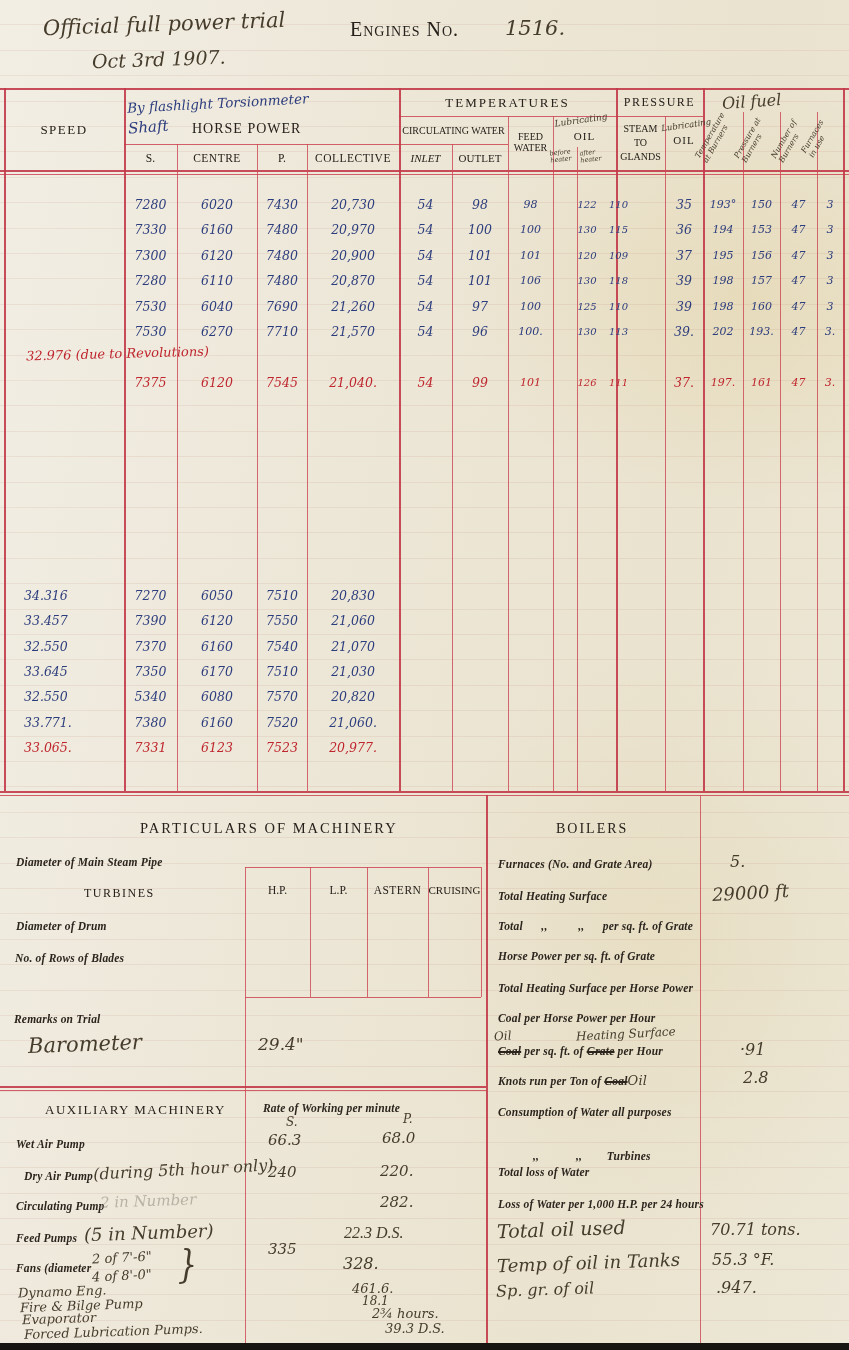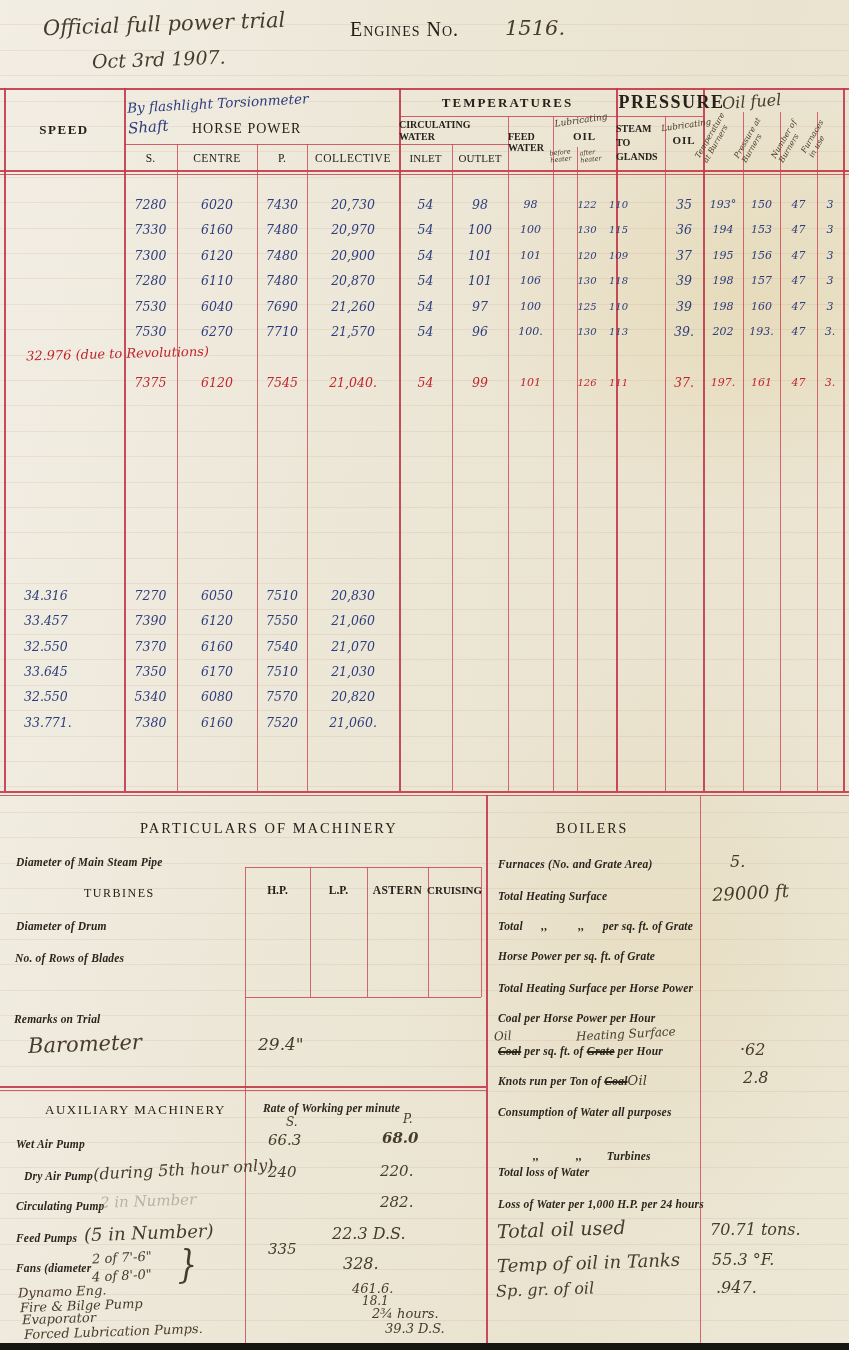--- a/index.html
+++ b/index.html
@@ -19,26 +19,26 @@
   .dk{color:#463c2c;}
   .gy{color:#8d867a;opacity:.55;}
   .hl{position:absolute;height:1px;background:rgba(205,69,83,.85);}
   .hl2{position:absolute;height:2px;background:rgba(194,58,73,.9);}
   .vl{position:absolute;width:1px;background:rgba(205,69,83,.8);}
   .vl2{position:absolute;width:2px;background:rgba(194,58,73,.9);}
   .trow{position:absolute;left:0;width:849px;height:25px;}
   .cell{position:absolute;top:0;height:100%;display:flex;align-items:center;justify-content:center;}
   .cSp{left:6px;width:112px;justify-content:flex-start;padding-left:18px;}
   .cS{left:124px;width:53px;} .cC{left:177px;width:80px;} .cP{left:257px;width:50px;}
-  .cL{left:307px;width:92px;} .cI{left:399px;width:53px;} .cO{left:452px;width:56px;}
+  .cL{left:307px;width:92px;} .cI{left:399px;width:53px;font-style:italic;} .cO{left:452px;width:56px;}
   .cF{left:508px;width:45px;} .cB{left:553px;width:24px;} .cA{left:577px;width:39px;}
   .cQ{left:665px;width:38px;} .c1{left:703px;width:40px;} .c2{left:743px;width:37px;}
   .c3{left:780px;width:37px;} .c4{left:817px;width:26px;}
   .f12{font-size:12.5px;} .f11{font-size:11px;} .f10{font-size:10px;margin-left:22px;}
-  .hdr{display:flex;align-items:center;justify-content:center;text-align:left;font-weight:bold;}
+  .hdr{display:flex;align-items:center;justify-content:center;text-align:center;}
   .lbl{position:absolute;font-family:"Liberation Serif",serif;font-weight:bold;font-style:italic;
        font-size:11.5px;color:#2b251e;letter-spacing:.2px;}
   .pre{white-space:pre;}
   .rot{position:absolute;width:56px;height:46px;transform:rotate(-60deg);font-size:7.8px;
        line-height:1.15;text-align:left;}
   .strike{text-decoration:line-through;text-decoration-thickness:1.5px;}
   .botbar{position:absolute;left:0;top:1343px;width:849px;height:7px;background:#171512;}
 </style>
 </head>
 <body>
@@ -76,21 +76,21 @@
     <div class="vl" style="left:780px;top:112px;height:679px;"></div>
     <div class="vl" style="left:817px;top:112px;height:679px;"></div>
     <div class="vl2" style="left:843px;top:88px;height:703px;"></div>
   </div>
 
   <div class="ab pr hdr" style="left:4px;top:89px;width:120px;height:82px;font-size:13px;letter-spacing:1.5px;">SPEED</div>
   <div class="ab hw bl" style="left:127px;top:95px;font-size:13.5px;transform:rotate(-3deg);white-space:nowrap;">By flashlight Torsionmeter</div>
   <div class="ab hw bl" style="left:128px;top:118px;font-size:15px;transform:rotate(-4deg);">Shaft</div>
   <div class="ab pr" style="left:192px;top:121px;font-size:14px;letter-spacing:1px;">HORSE POWER</div>
   <div class="ab pr hdr" style="left:399px;top:89px;width:217px;height:27px;font-size:13px;letter-spacing:2px;">TEMPERATURES</div>
-  <div class="ab pr hdr" style="left:616px;top:89px;width:87px;height:27px;font-size:18px;letter-spacing:1.5px;margin-left:12px;">PRESSURE</div>
+  <div class="ab pr hdr" style="left:616px;top:89px;width:87px;height:27px;font-size:12px;letter-spacing:1.5px;">PRESSURE</div>
   <div class="ab hw dk" style="left:722px;top:92px;font-size:16px;transform:rotate(-4deg);">Oil fuel</div>
   <div class="ab pr hdr" style="left:399px;top:118px;width:109px;height:26px;font-size:10px;line-height:12px;">CIRCULATING WATER</div>
   <div class="ab pr hdr" style="left:508px;top:122px;width:45px;height:40px;font-size:10px;line-height:11px;">FEED WATER</div>
   <div class="ab hw dk" style="left:549px;top:115px;width:64px;font-size:9px;transform:rotate(-8deg);text-align:center;">Lubricating</div>
   <div class="ab pr hdr" style="left:553px;top:129px;width:63px;height:14px;font-size:11px;letter-spacing:1px;">OIL</div>
   <div class="ab hw dk" style="left:550px;top:149px;width:28px;font-size:6.4px;line-height:1.15;transform:rotate(-6deg);">before heater</div>
   <div class="ab hw dk" style="left:580px;top:149px;width:28px;font-size:6.4px;line-height:1.15;transform:rotate(-6deg);">after heater</div>
   <div class="ab pr hdr" style="left:616px;top:119px;width:49px;height:48px;font-size:10px;line-height:14px;">STEAM TO GLANDS</div>
   <div class="ab hw dk" style="left:661px;top:120px;width:48px;font-size:8.5px;transform:rotate(-8deg);text-align:center;">Lubricating</div>
   <div class="ab pr hdr" style="left:665px;top:133px;width:38px;height:14px;font-size:11px;letter-spacing:1px;">OIL</div>
@@ -258,20 +258,27 @@
       <span class="cell cP f12">7570</span>
       <span class="cell cL f12">20,820</span>
   </div>
   <div class="trow hw bl" style="top:710px;">
     <span class="cell cSp f12">33.771.</span>
       <span class="cell cS f12">7380</span>
       <span class="cell cC f12">6160</span>
       <span class="cell cP f12">7520</span>
       <span class="cell cL f12">21,060.</span>
   </div>
+  <div class="trow hw rd" style="top:735px;">
+    <span class="cell cSp f12">33.065.</span>
+      <span class="cell cS f12">7331</span>
+      <span class="cell cC f12">6123</span>
+      <span class="cell cP f12">7523</span>
+      <span class="cell cL f12">20,977.</span>
+  </div>
 
   <div>
     <div class="vl2" style="left:486px;top:795px;height:550px;"></div>
     <div class="vl" style="left:700px;top:795px;height:550px;"></div>
     <div class="vl" style="left:245px;top:867px;height:478px;"></div>
     <div class="hl" style="left:245px;top:867px;width:236px;"></div>
     <div class="vl" style="left:310px;top:867px;height:130px;"></div>
     <div class="vl" style="left:367px;top:867px;height:130px;"></div>
     <div class="vl" style="left:428px;top:867px;height:130px;"></div>
     <div class="vl" style="left:481px;top:867px;height:130px;"></div>
@@ -298,56 +305,56 @@
   <div class="ab hw dk" style="left:730px;top:852px;font-size:16px;">5.</div>
   <div class="lbl" style="left:498px;top:890px;">Total Heating Surface</div>
   <div class="ab hw dk" style="left:712px;top:882px;font-size:18px;transform:rotate(-3deg);">29000 ft</div>
   <div class="lbl pre" style="left:498px;top:920px;">Total      ,,          ,,      per sq. ft. of Grate</div>
   <div class="lbl" style="left:498px;top:950px;">Horse Power per sq. ft. of Grate</div>
   <div class="lbl" style="left:498px;top:982px;">Total Heating Surface per Horse Power</div>
   <div class="lbl" style="left:498px;top:1012px;">Coal per Horse Power per Hour</div>
   <div class="ab hw dk" style="left:494px;top:1029px;font-size:12px;transform:rotate(-4deg);">Oil</div>
   <div class="ab hw dk" style="left:576px;top:1027px;font-size:12px;transform:rotate(-3deg);">Heating Surface</div>
   <div class="lbl" style="left:498px;top:1045px;"><span class="strike">Coal</span><span class="pre"> per sq. ft. of </span><span class="strike">Grate</span><span class="pre"> per Hour</span></div>
-  <div class="ab hw dk" style="left:740px;top:1040px;font-size:16px;">·62</div>
+  <div class="ab hw dk" style="left:740px;top:1040px;font-size:16px;">·91</div>
   <div class="lbl" style="left:498px;top:1073px;"><span class="pre">Knots run per Ton of </span><span class="strike">Coal</span><span class="hw dk" style="font-size:13px;font-weight:normal;">Oil</span></div>
   <div class="ab hw dk" style="left:743px;top:1068px;font-size:16px;">2.8</div>
   <div class="lbl" style="left:498px;top:1106px;">Consumption of Water all purposes</div>
   <div class="lbl pre" style="left:533px;top:1150px;">,,            ,,        Turbines</div>
   <div class="lbl" style="left:498px;top:1166px;">Total loss of Water</div>
   <div class="lbl" style="left:498px;top:1198px;">Loss of Water per 1,000 H.P. per 24 hours</div>
   <div class="ab hw dk" style="left:497px;top:1218px;font-size:19px;transform:rotate(-2deg);">Total oil used</div>
   <div class="ab hw dk" style="left:710px;top:1220px;font-size:16px;">70.71 tons.</div>
   <div class="ab hw dk" style="left:497px;top:1252px;font-size:18px;transform:rotate(-2deg);">Temp of oil in Tanks</div>
   <div class="ab hw dk" style="left:712px;top:1250px;font-size:16px;">55.3 °F.</div>
   <div class="ab hw dk" style="left:496px;top:1280px;font-size:16px;transform:rotate(-2deg);">Sp. gr. of oil</div>
   <div class="ab hw dk" style="left:716px;top:1278px;font-size:16px;">.947.</div>
 
   <div class="ab pr" style="left:45px;top:1102px;font-size:13px;letter-spacing:1.5px;">AUXILIARY MACHINERY</div>
   <div class="lbl" style="left:263px;top:1102px;">Rate of Working per minute</div>
   <div class="ab hw dk" style="left:286px;top:1115px;font-size:12px;">S.</div>
   <div class="ab hw dk" style="left:403px;top:1112px;font-size:12px;">P.</div>
 
   <div class="lbl" style="left:16px;top:1138px;">Wet Air Pump</div>
   <div class="ab hw dk" style="left:268px;top:1131px;font-size:15px;">66.3</div>
-  <div class="ab hw dk" style="left:382px;top:1129px;font-size:15px;font-weight:bold;">68.0</div>
+  <div class="ab hw dk" style="left:382px;top:1129px;font-size:15px;">68.0</div>
 
   <div class="lbl" style="left:24px;top:1170px;">Dry Air Pump</div>
   <div class="ab hw dk" style="left:93px;top:1160px;font-size:16px;transform:rotate(-3deg);">(during 5th hour only)</div>
   <div class="ab hw dk" style="left:268px;top:1163px;font-size:15px;">240</div>
   <div class="ab hw dk" style="left:380px;top:1162px;font-size:15px;">220.</div>
 
   <div class="lbl" style="left:16px;top:1200px;">Circulating Pump</div>
   <div class="ab hw gy" style="left:100px;top:1192px;font-size:15px;transform:rotate(-2deg);">2 in Number</div>
   <div class="ab hw dk" style="left:268px;top:1192px;font-size:15px;margin-top:48px;">335</div>
   <div class="ab hw dk" style="left:380px;top:1193px;font-size:15px;">282.</div>
 
   <div class="lbl" style="left:16px;top:1232px;">Feed Pumps</div>
   <div class="ab hw dk" style="left:84px;top:1222px;font-size:18px;transform:rotate(-2deg);">(5 in Number)</div>
-  <div class="ab hw dk" style="left:332px;top:1224px;font-size:16px;">22.3 D.S.</div>
+  <div class="ab hw dk" style="left:344px;top:1224px;font-size:16px;font-family:Liberation Serif, serif;">22.3 D.S.</div>
 
   <div class="lbl" style="left:16px;top:1262px;">Fans (diameter</div>
   <div class="ab hw dk" style="left:92px;top:1250px;font-size:13px;transform:rotate(-3deg);">2 of 7'-6"</div>
   <div class="ab hw dk" style="left:92px;top:1268px;font-size:13px;transform:rotate(-3deg);">4 of 8'-0"</div>
   <div class="ab hw dk" style="left:178px;top:1246px;font-size:30px;transform:scaleY(1.3);">}</div>
   <div class="ab hw dk" style="left:343px;top:1254px;font-size:16px;">328.</div>
 
   <div class="ab hw dk" style="left:18px;top:1284px;font-size:13px;transform:rotate(-2deg);">Dynamo Eng.</div>
   <div class="ab hw dk" style="left:352px;top:1281px;font-size:13px;">461.6.</div>
   <div class="ab hw dk" style="left:20px;top:1298px;font-size:13px;transform:rotate(-2deg);">Fire &amp; Bilge Pump</div>

